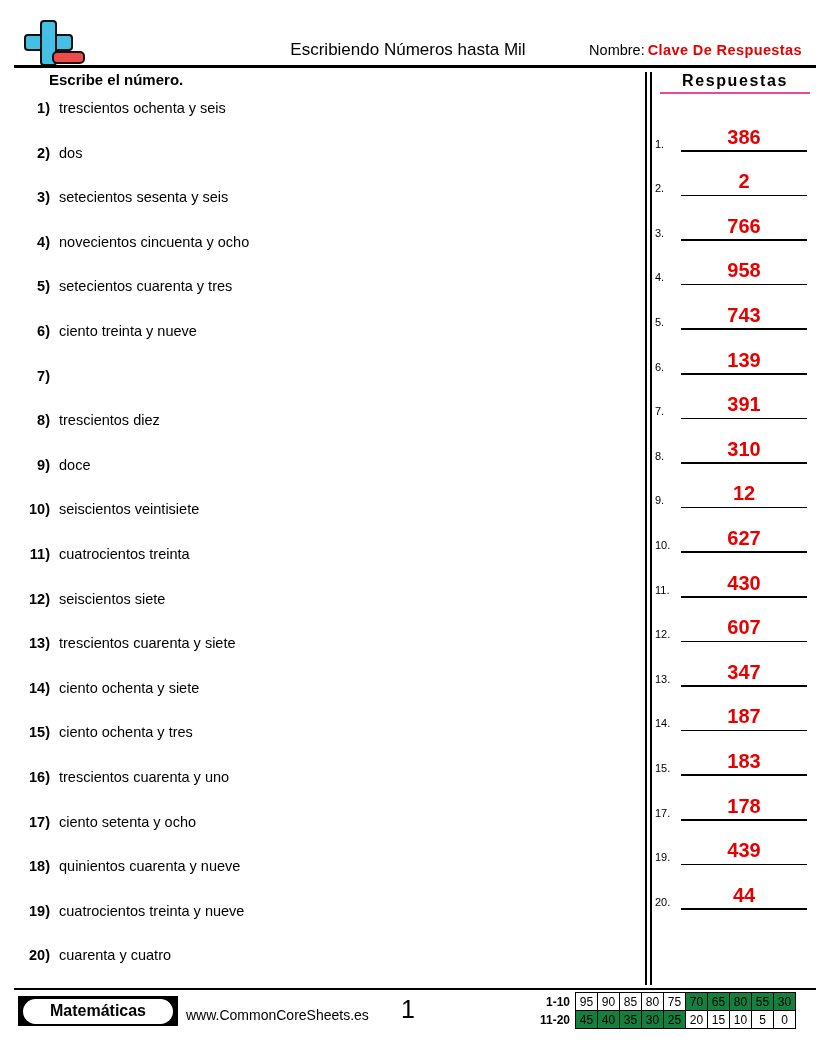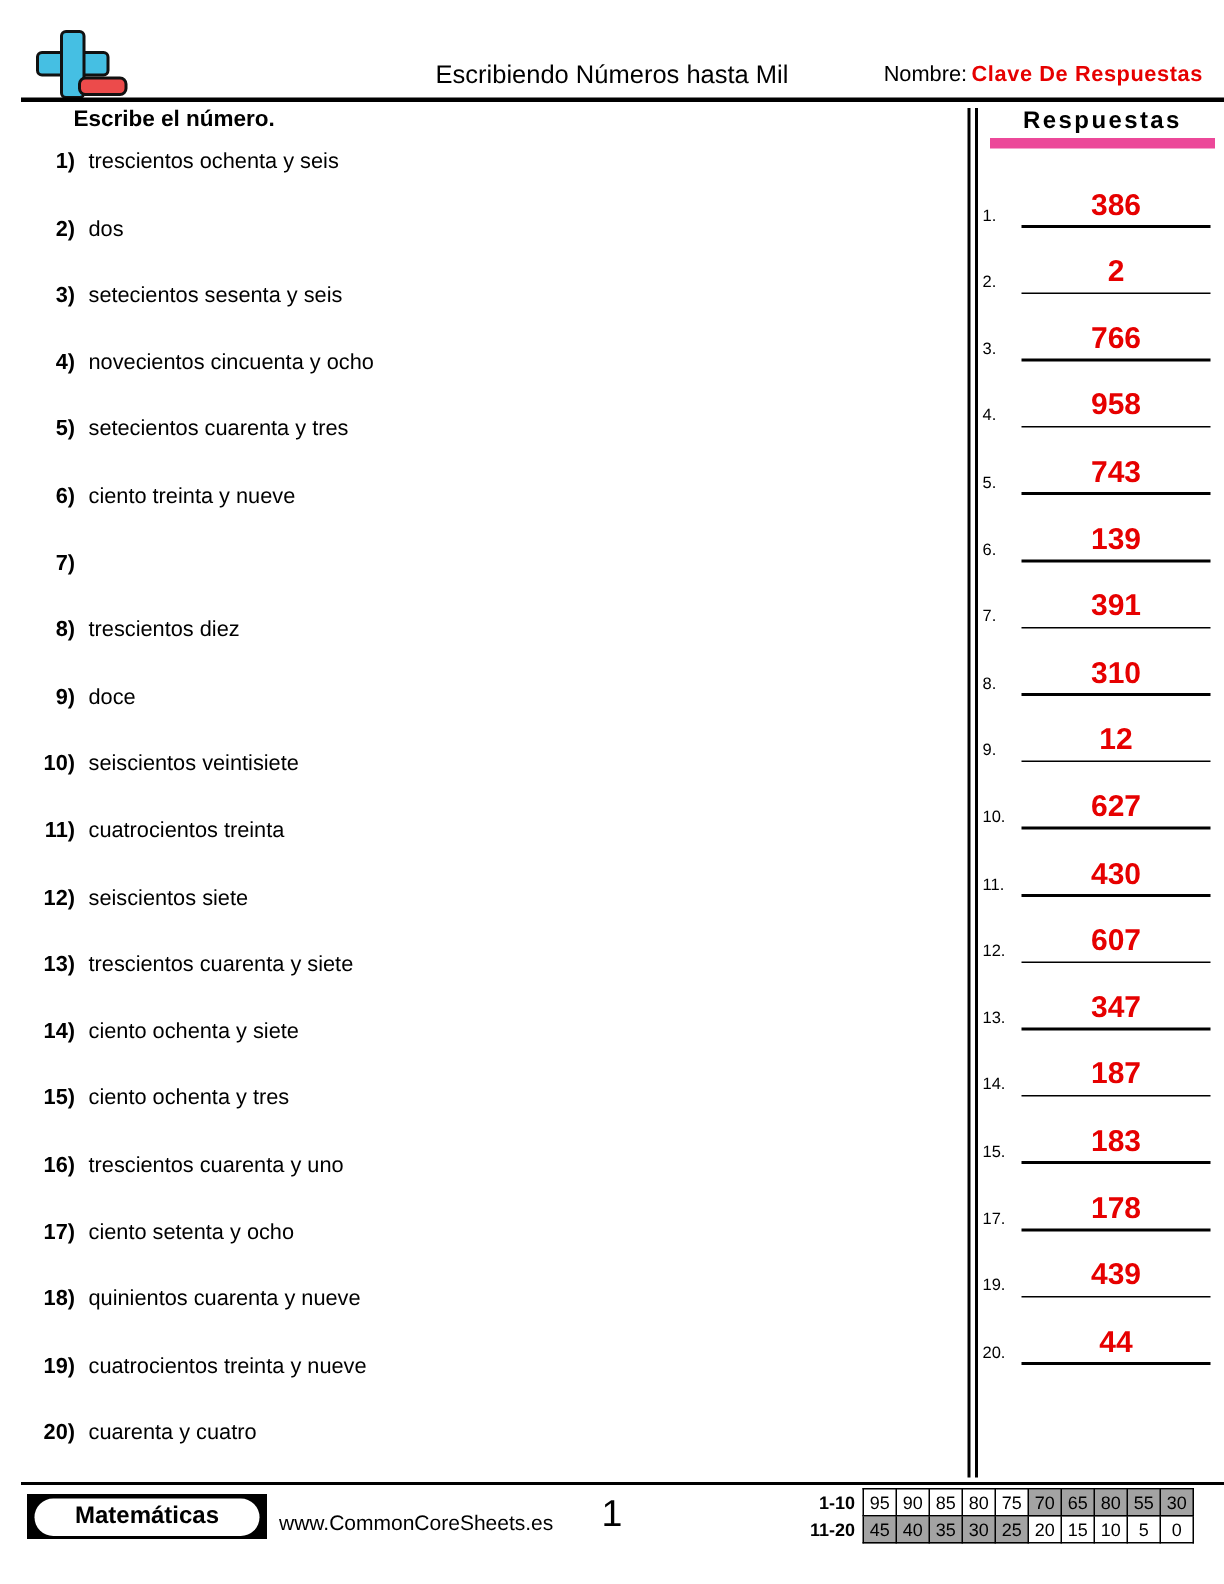--- a/index.html
+++ b/index.html
@@ -163,21 +163,21 @@
   #answers-heading {
     position: absolute;
     left: 660px;
     top: 70px;
     width: 150px;
     text-align: center;
     font-size: 16px;
     font-weight: bold;
     letter-spacing: 1.6px;
     line-height: 21px;
-    border-bottom: 7px solid #ec4899;
+    border-bottom: 2px solid #ec4899;
     padding-bottom: 1px;
   }
   #answers-list {
     position: absolute;
     left: 655px;
     top: 112px;
     width: 155px;
   }
   .a-row {
     position: relative;
@@ -281,21 +281,21 @@
   }
   #score-table td.rowlabel {
     border: none;
     text-align: right;
     padding-right: 5px;
     width: 42px;
     font-size: 12px;
     font-weight: bold;
   }
   #score-table td.hl {
-    background: #a3a3a3;
+    background: #15803d;
   }
 </style>
 </head>
 <body>
 
 <div id="page">
 
   <div id="header">
 
     <div id="logo-mark">

